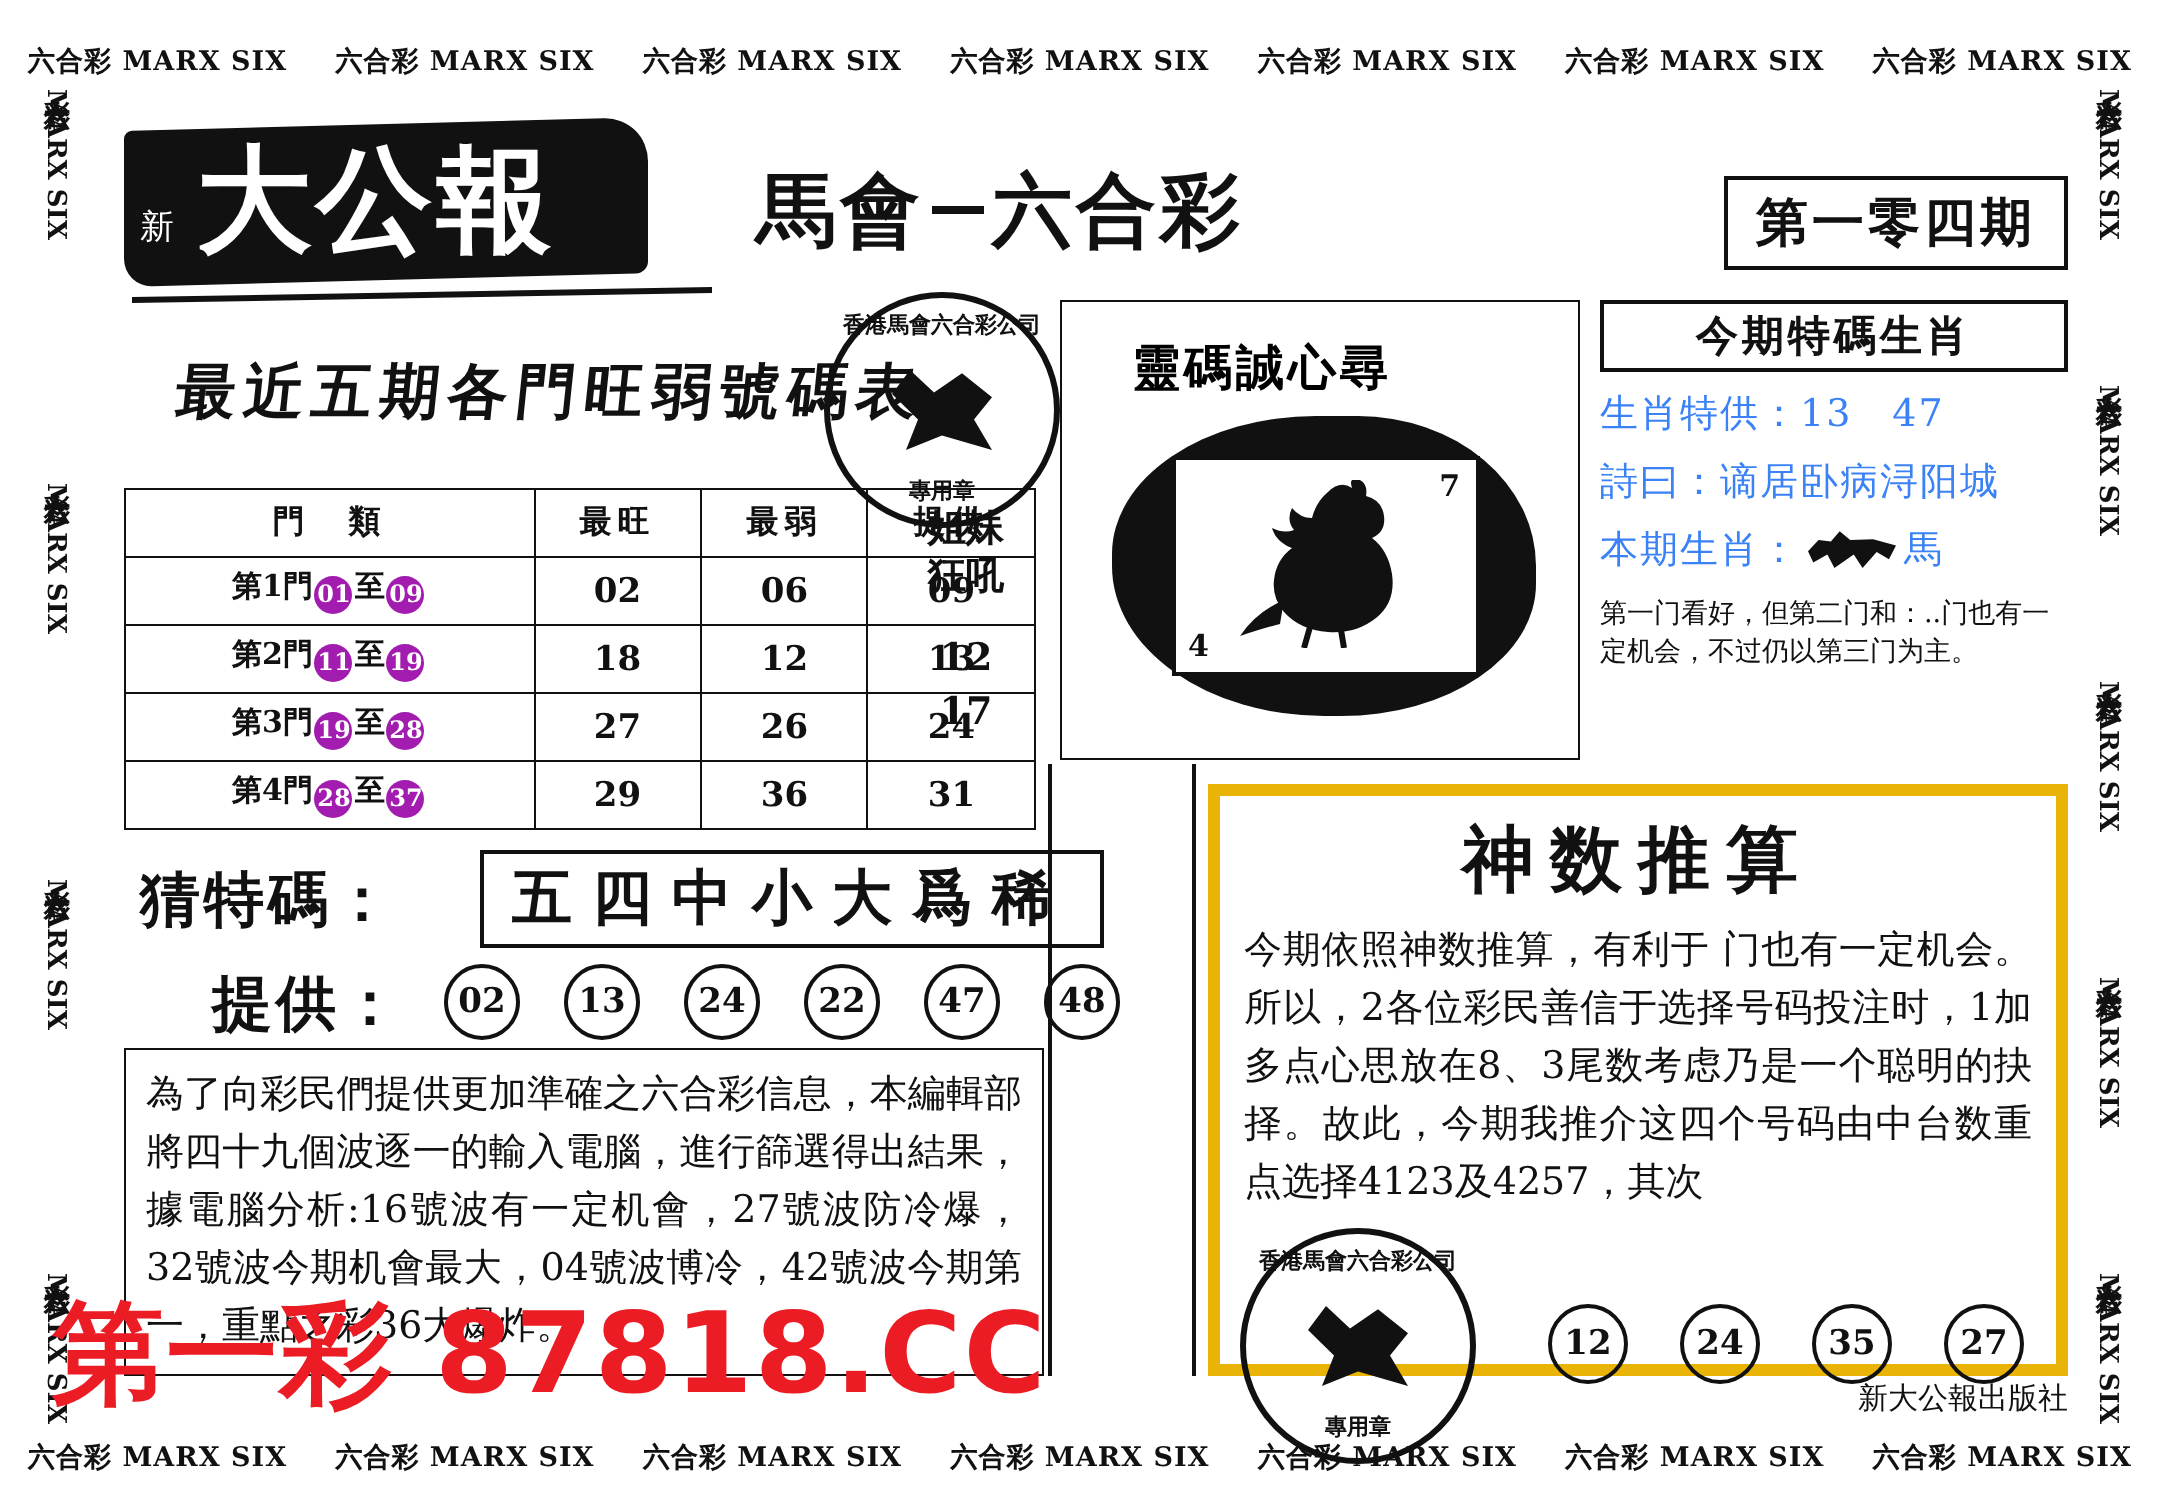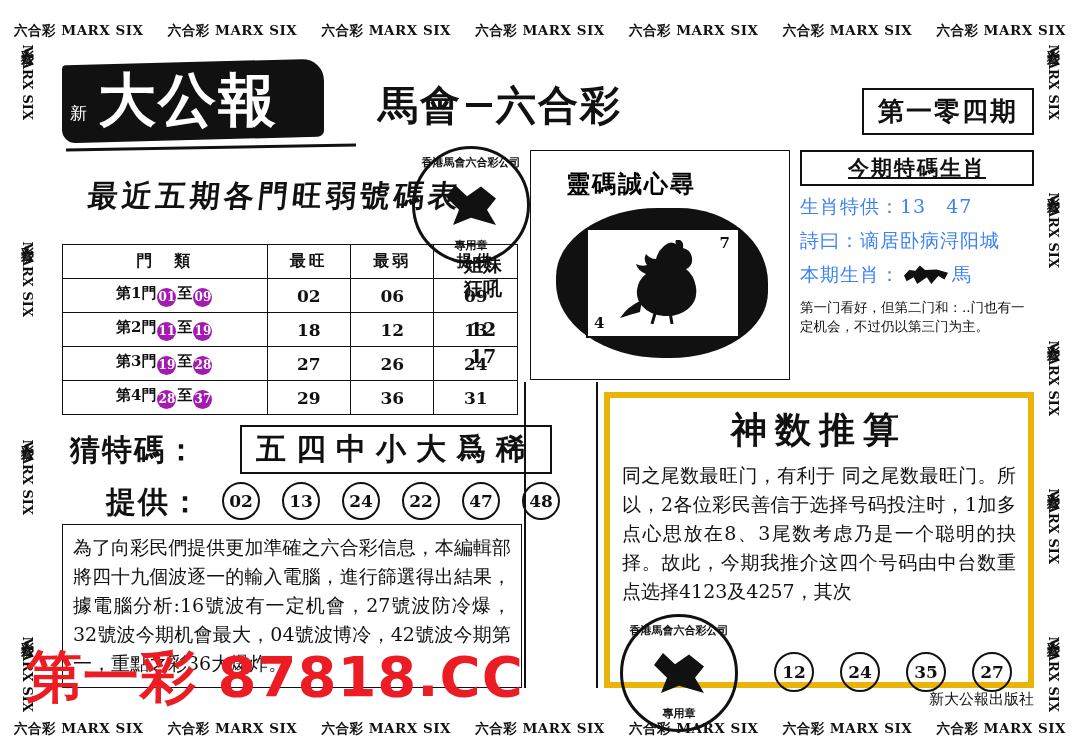--- a/index.html
+++ b/index.html
@@ -188,21 +188,21 @@
   .seal1{left:412px;top:146px;}
   .seal2{left:620px;top:614px;}
 
   
   .rt-box{
     position:absolute;left:800px;top:150px;width:234px;height:230px;
   }
   .rt-title{
     border:2px solid #111;text-align:center;padding:2px 0;
     font-family:"DejaVu Serif","Liberation Serif",serif;
-    font-size:21px;font-weight:700;letter-spacing:2px;color:#111;text-decoration:underline;
+    font-size:21px;font-weight:700;letter-spacing:2px;color:#111;
   }
   .rt-line{
     font-family:"DejaVu Serif","Liberation Serif",serif;
     font-size:19px;color:#3b82f6;margin-top:8px;letter-spacing:1px;
   }
   .rt-small{
     font-family:"DejaVu Serif","Liberation Serif",serif;
     font-size:13.5px;line-height:19px;color:#111;margin-top:10px;
   }
   .horse{display:inline-block;width:44px;height:20px;background:#111;
@@ -383,21 +383,21 @@
       <span>詩曰：</span><span>谪居卧病浔阳城</span>
     </div>
     <div class="rt-line">
       <span>本期生肖：</span><span class="horse"></span><span>馬</span>
     </div>
     <div class="rt-small">第一门看好，但第二门和：..门也有一定机会，不过仍以第三门为主。</div>
   </div>
 
   <div class="rb-box">
     <div class="rb-title">神数推算</div>
-    <div class="rb-body">同之尾数最旺门，有利于 同之尾数最旺门。所以，2各位彩民善信于选择号码投注时，1加多点心思放在8、3尾数考虑乃是一个聪明的抉择。故此，今期我推介这四个号码由中台数重点选择4123及4257，其次</div>
+    <div class="rb-body">今期依照神数推算，有利于 门也有一定机会。所以，2各位彩民善信于选择号码投注时，1加多点心思放在8、3尾数考虑乃是一个聪明的抉择。故此，今期我推介这四个号码由中台数重点选择4123及4257，其次</div>
   </div>
   <div class="rb-nums">
     <div class="onum">12</div>
     <div class="onum">24</div>
     <div class="onum">35</div>
     <div class="onum">27</div>
   </div>
 
   <div class="seal seal2">
     <div class="seal-top">香港馬會六合彩公司</div>

